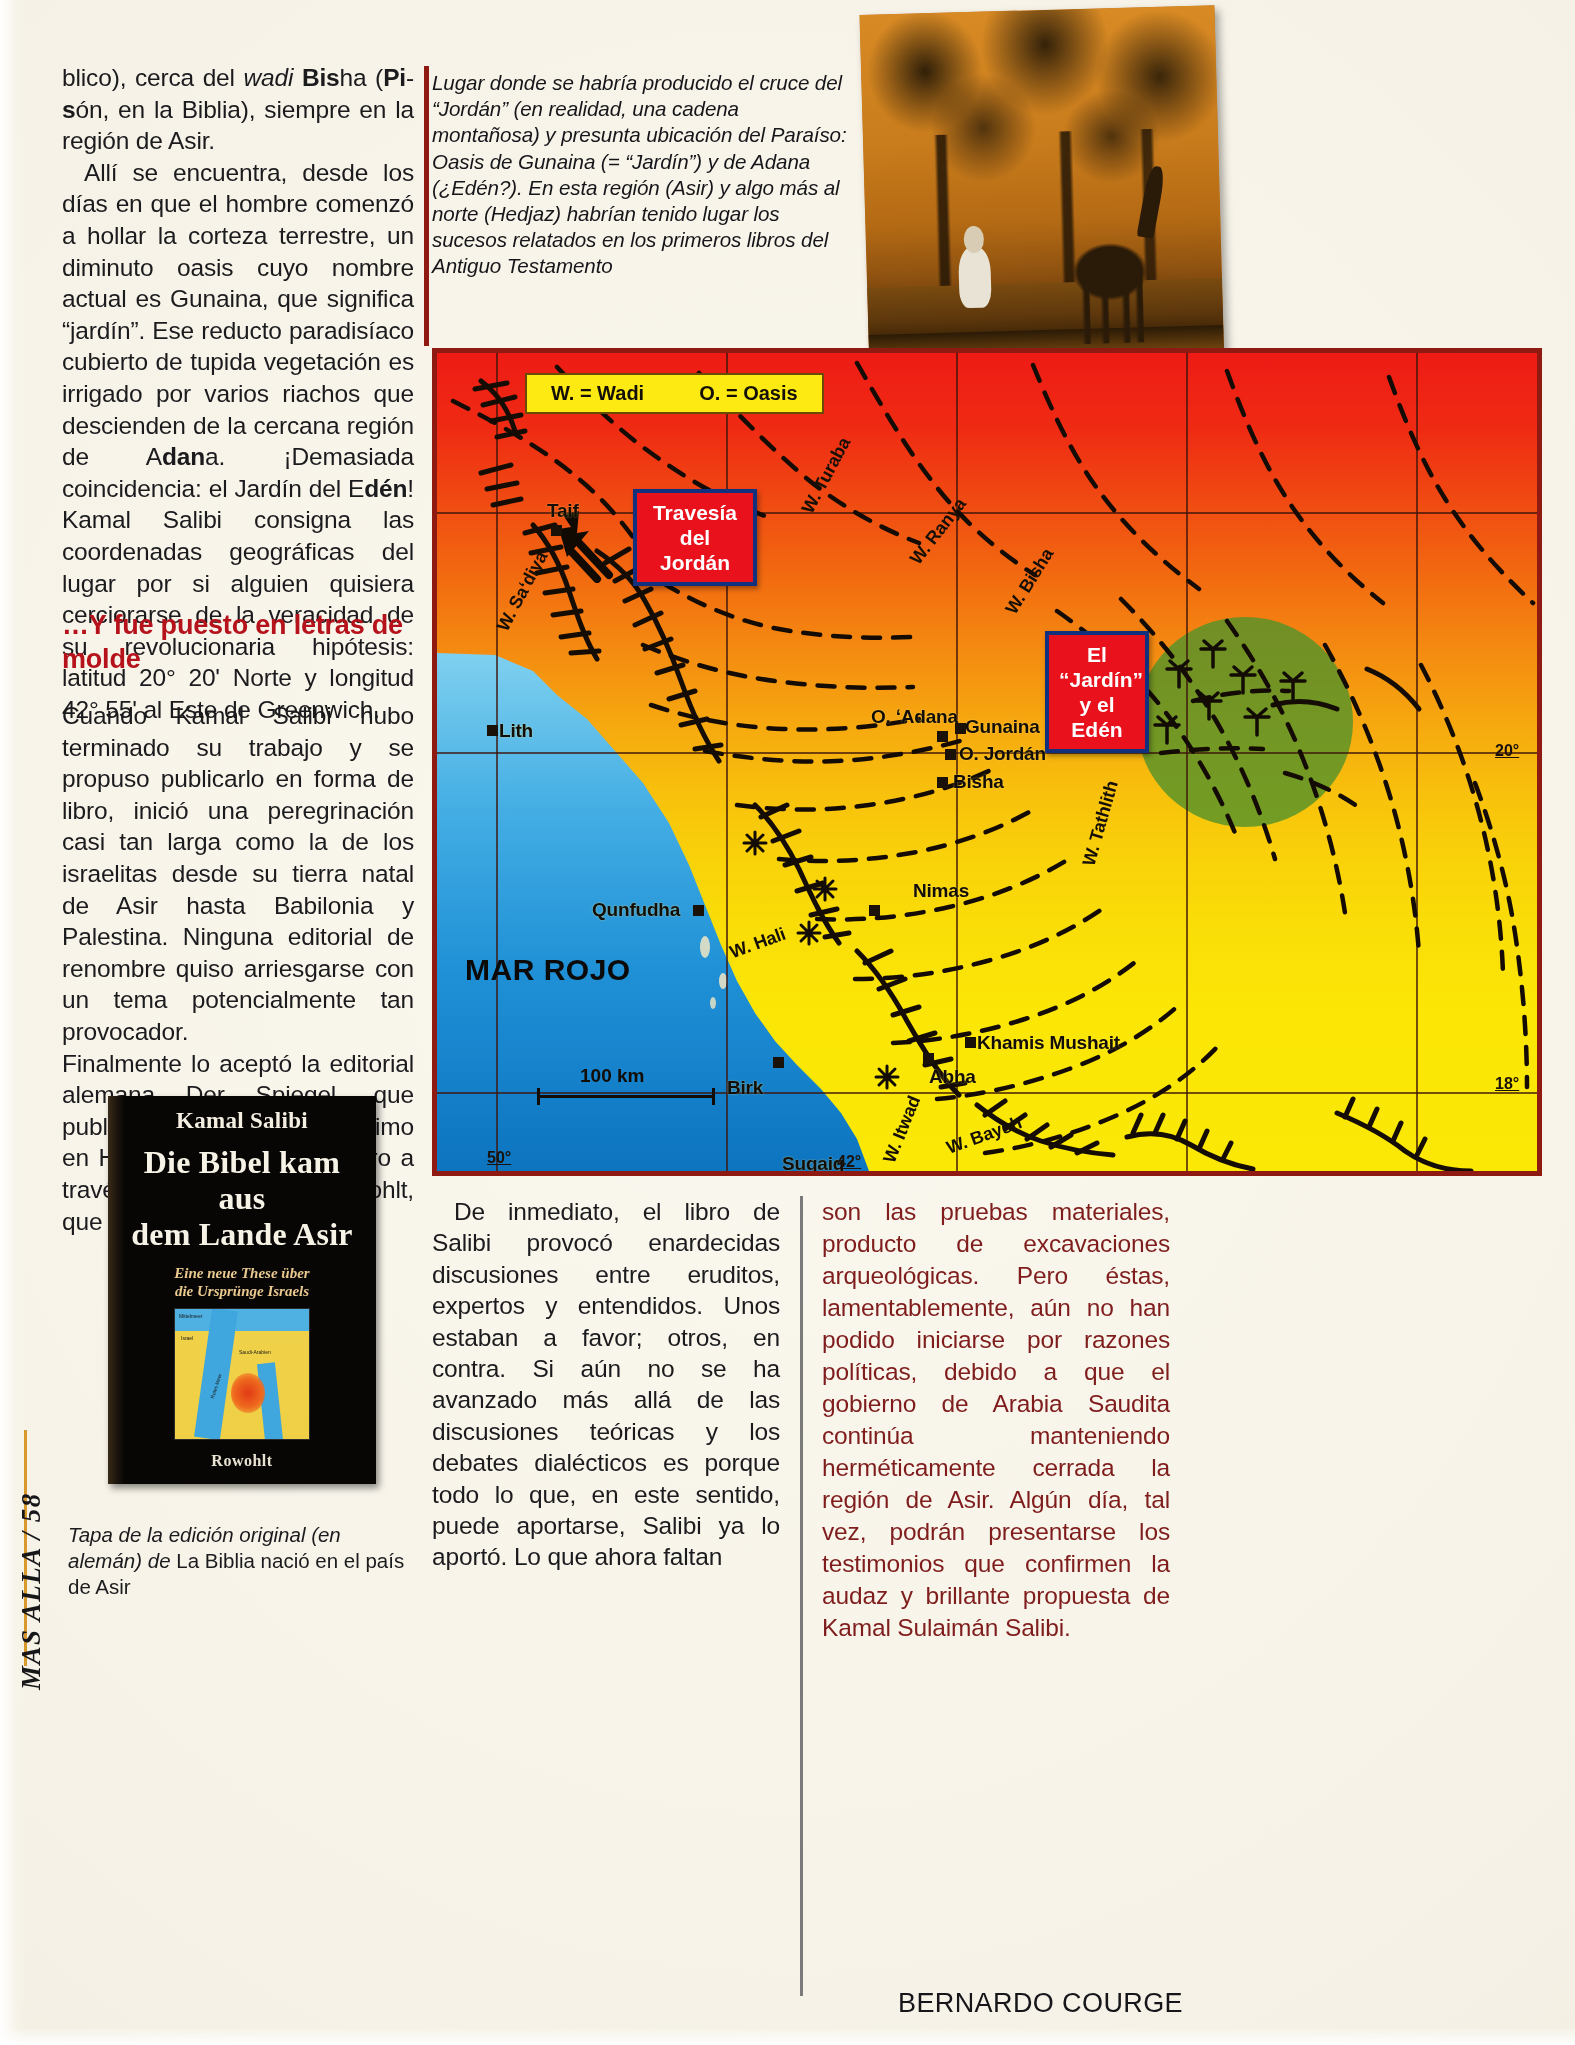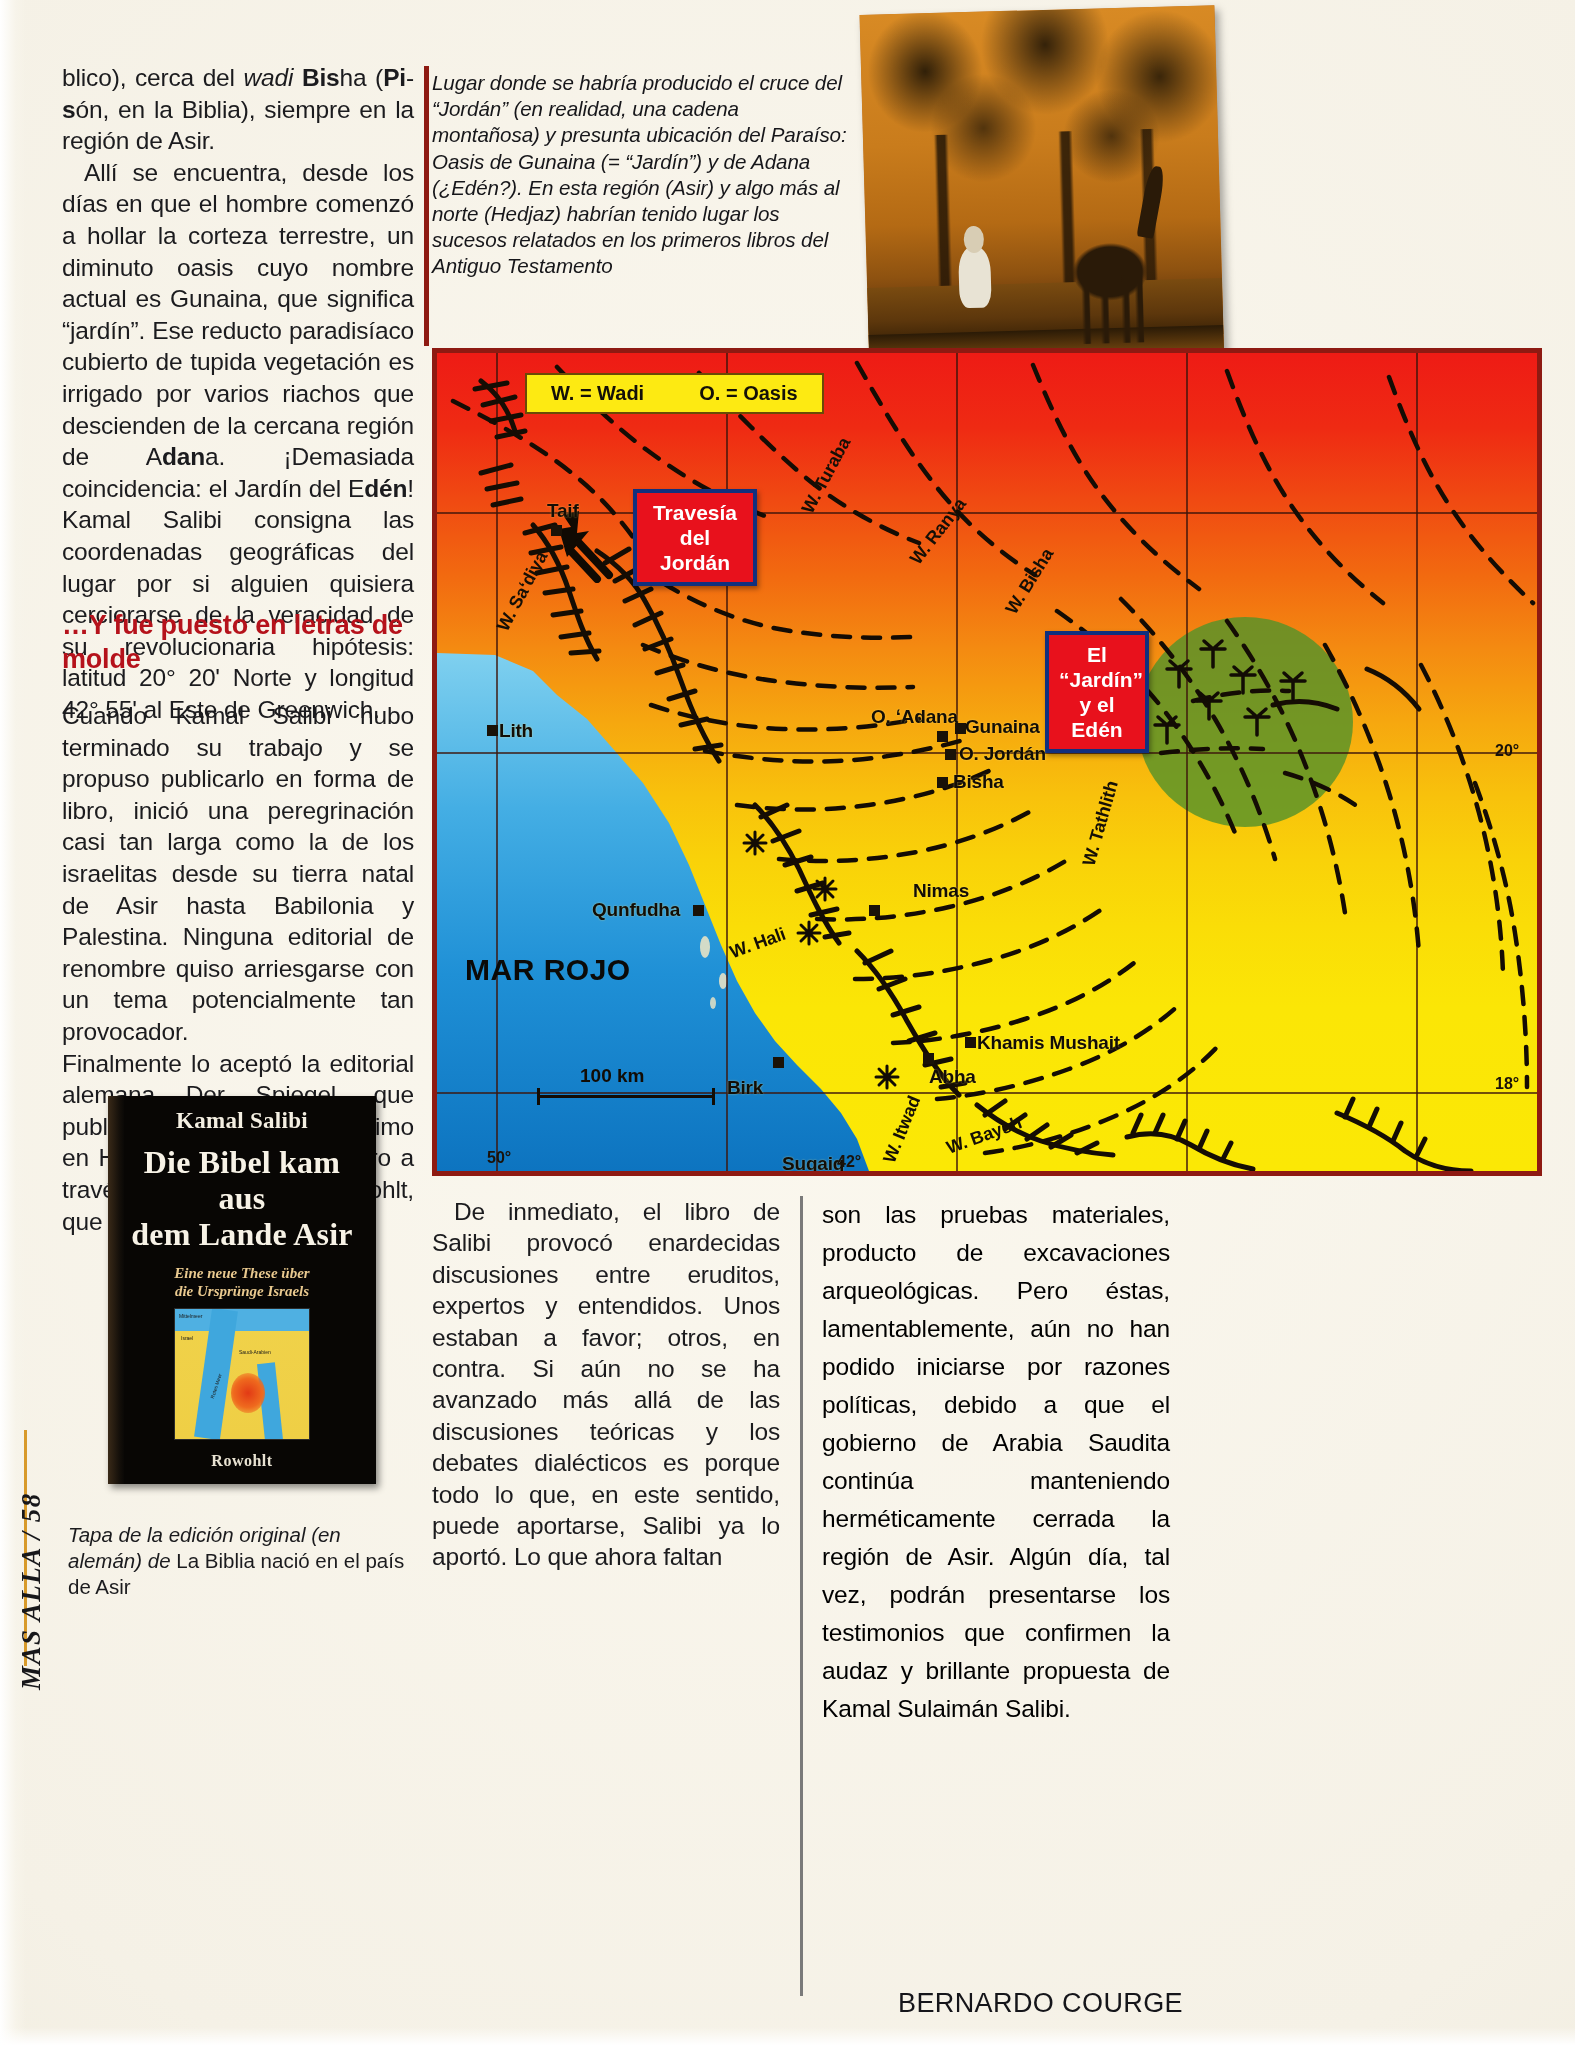--- a/index.html
+++ b/index.html
@@ -240,21 +240,21 @@
   }
   .wadi-label{
     position:absolute; color:#150f06; font-weight:bold; font-size:18px;
     white-space:nowrap; letter-spacing:-.2px;
   }
   .sea-name{
     position:absolute; color:#0b0a08; font-weight:bold;
     font-size:30px; letter-spacing:.5px;
   }
   .coord{
-    position:absolute; color:#1a120a; font-weight:bold; font-size:16px;
+    position:absolute; color:#1a120a; font-weight:bold; font-size:16px;text-decoration:underline;
   }
   .redbox{
     position:absolute; background:#e8111c;
     border:4px solid #11307e;
     color:#fff; font-weight:bold; text-align:center;
     font-size:21px; line-height:25px;
     padding:7px 10px;
     box-shadow:2px 3px 5px rgba(0,0,0,.35);
   }
   .legendbox{
@@ -285,21 +285,21 @@
   }
 
   
   .col2b{
     position:absolute; left:432px; top:1196px; width:348px;
     font-size:24.5px; line-height:31.4px; color:#1b1b1e;
     text-align:justify; letter-spacing:-.15px;
   }
   .col3b{
     position:absolute; left:822px; top:1196px; width:348px;
-    font-size:24.5px; line-height:38px; color:#000000;
+    font-size:24.5px; line-height:32px; color:#7f1d1d;
     text-align:justify; letter-spacing:-.15px;
   }
   .col2b i,.col3b i{ font-style:italic; }
   .byline{
     position:absolute; left:898px; top:1988px;
     font-size:27px; color:#15151a; letter-spacing:.4px;
   }
 </style>
 </head>
 <body>

